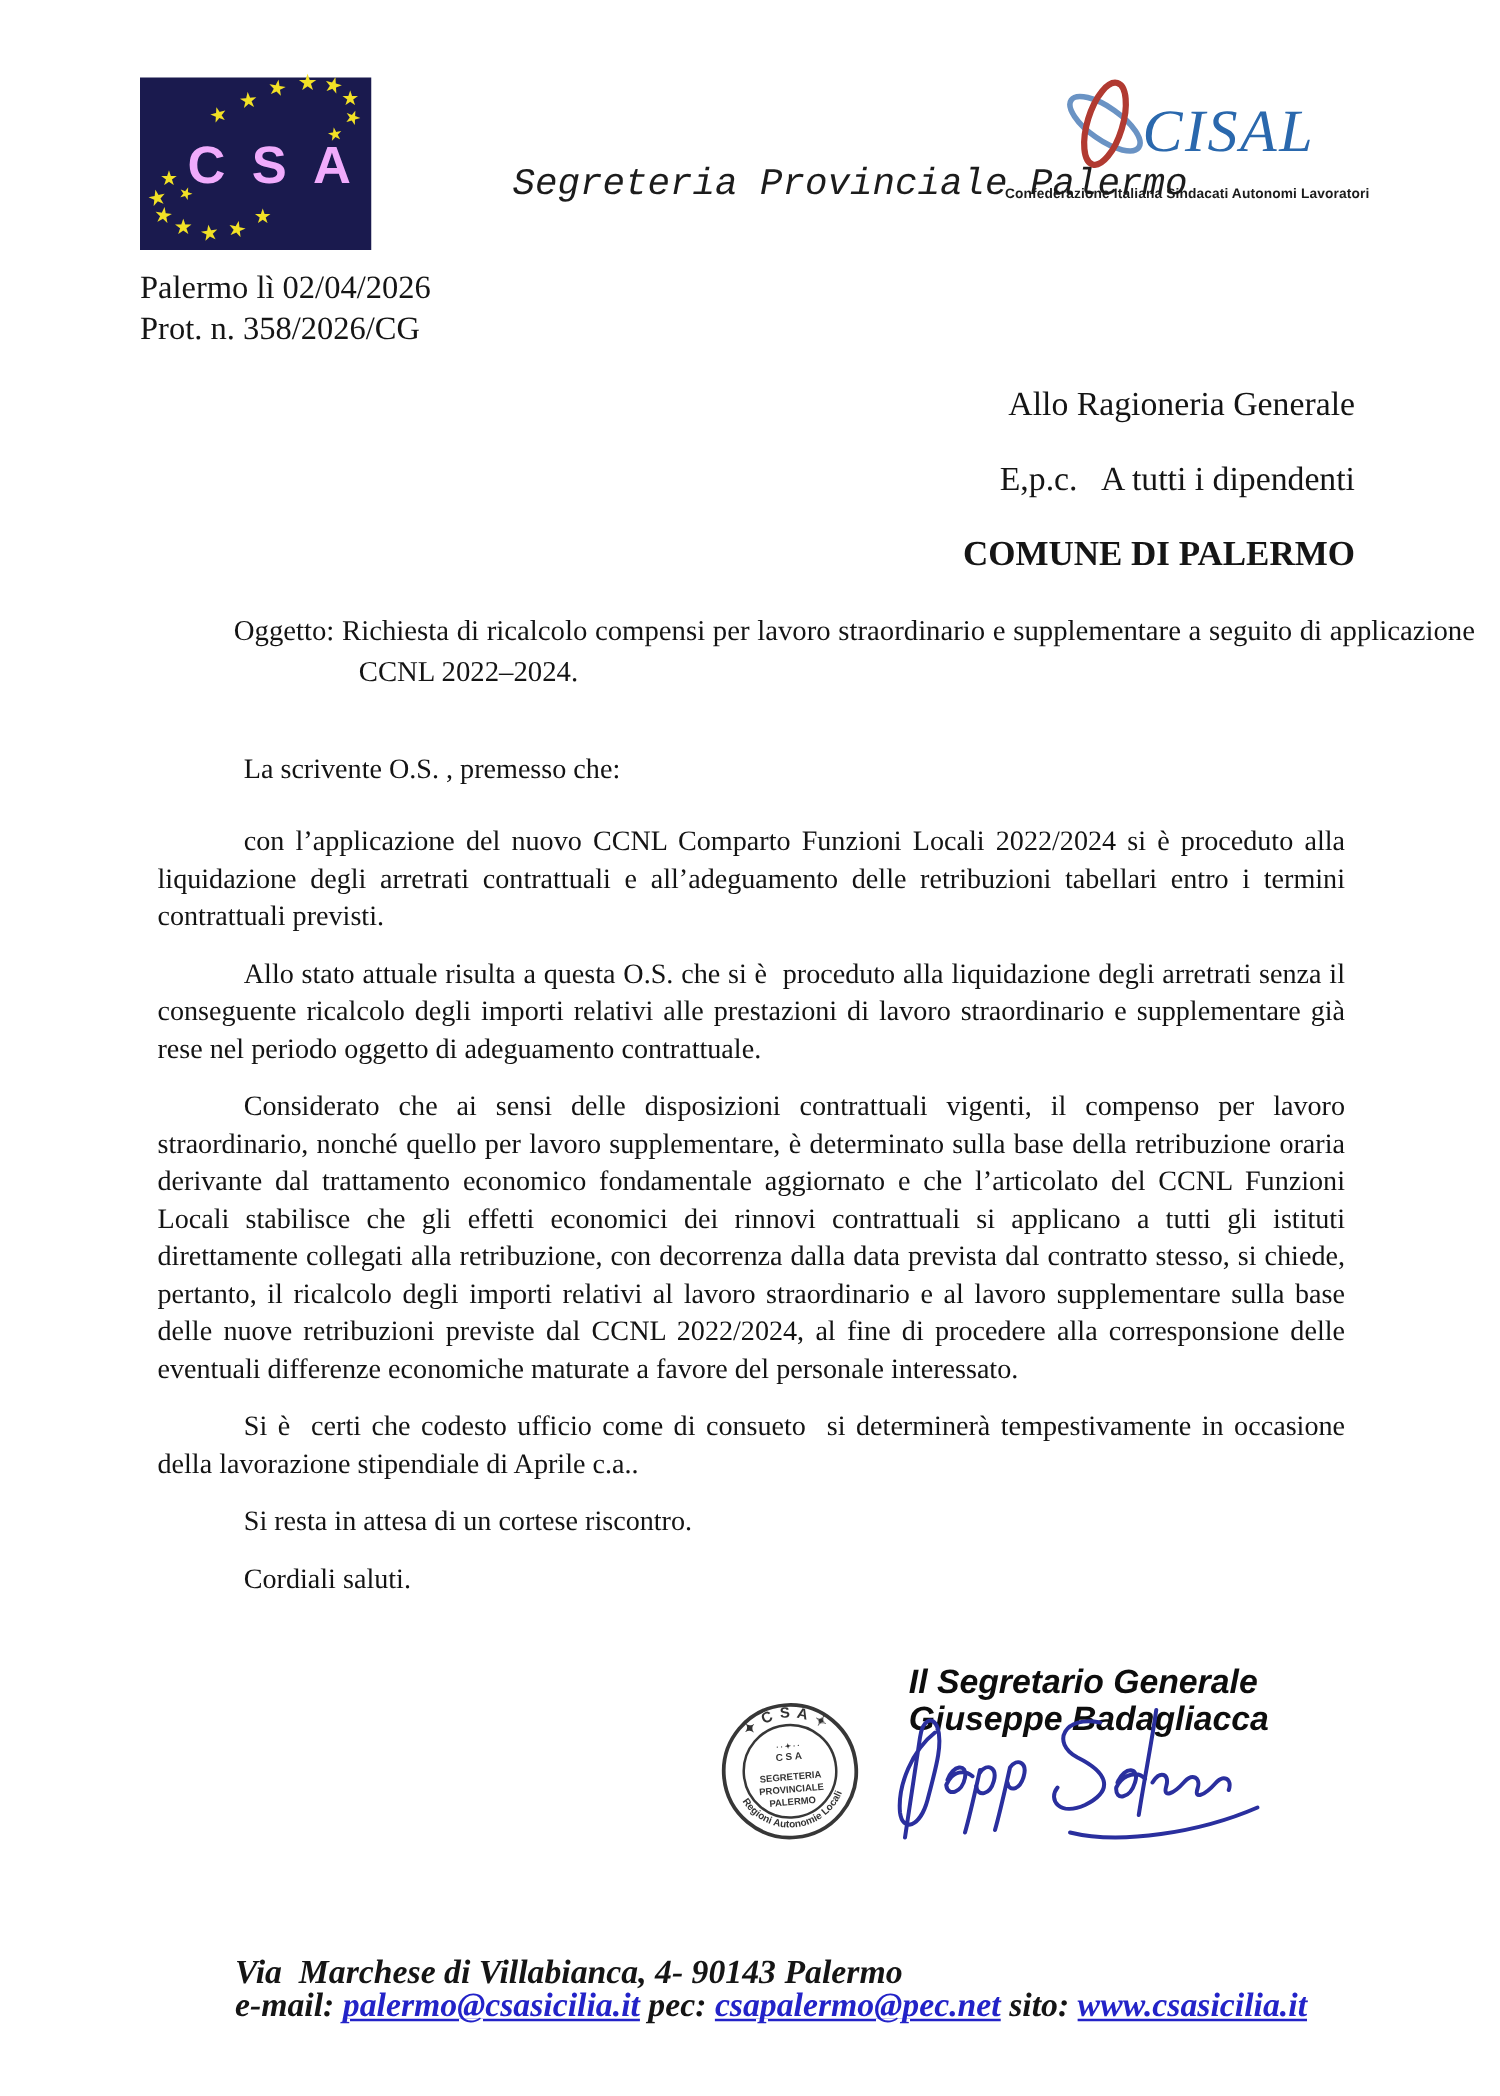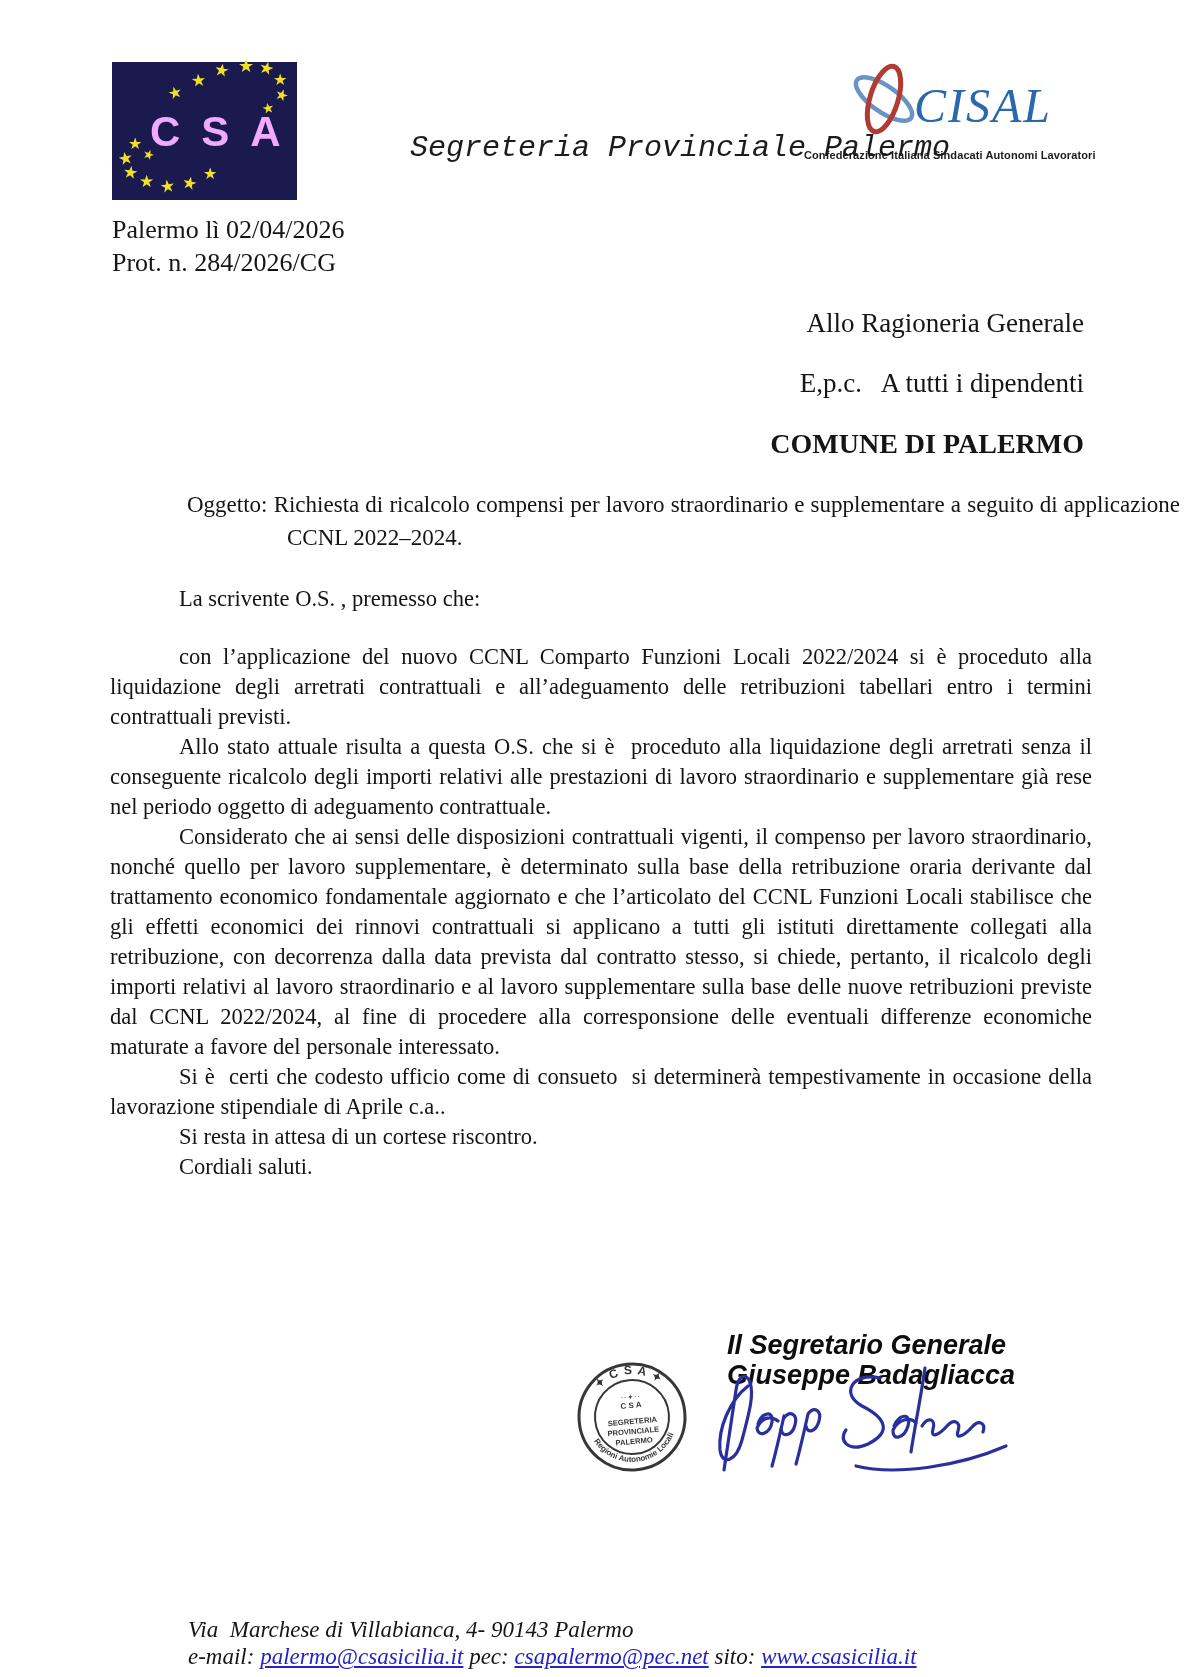--- a/index.html
+++ b/index.html
@@ -27,32 +27,32 @@
   .recipient-cc{top:368px;}
   .recipient-org{top:428px;font-weight:bold;font-size:28px;margin-left:31px;}
 
   
   .subject{position:absolute;left:187px;top:488px;width:893px;font-size:23px;line-height:33px;
            padding-left:100px;text-indent:-100px;text-align:justify;color:#141414;}
 
   
   .body-text{position:absolute;left:110px;top:584px;width:982px;font-size:22.5px;
              line-height:30px;text-align:justify;color:#141414;}
-  .body-text p{margin:0;text-indent:69px;white-space:pre-wrap;}
+  .body-text p{margin:16px;text-indent:69px;white-space:pre-wrap;}
   .body-text p.opening{margin-bottom:28px;}
 
   
   .sig-text{position:absolute;left:727px;top:1330px;font-family:"Liberation Sans",sans-serif;
             font-weight:bold;font-style:italic;font-size:27px;line-height:30px;color:#0d0d0d;}
   .sig-ink{position:absolute;left:670px;top:1366px;}
   .stamp{position:absolute;left:572px;top:1357px;transform:rotate(-5deg);}
 
   
-  .footer{position:absolute;left:188px;top:1616px;font-style:italic;font-size:23px;
-          line-height:27.4px;color:#151515;}
+  .footer{position:absolute;left:188px;top:1564px;font-style:italic;font-size:27px;
+          line-height:27.4px;color:#151515;font-weight:bold;}
   .footer .pre{white-space:pre-wrap;}
   .footer a{font-style:italic;text-decoration:underline;cursor:pointer;}
 </style>
 </head>
 <body>
 
 <div class="page">
 
   <div class="csa-logo">
     <div id="csa-stars">
@@ -80,21 +80,21 @@
 
   <svg class="cisal-atom" width="64" height="82" viewBox="0 0 64 82">
     <ellipse cx="32" cy="41" rx="13" ry="33" fill="none" stroke="#6a93c4" stroke-width="4.5" transform="rotate(-55 32 41)"></ellipse>
     <ellipse cx="32" cy="41" rx="14" ry="34" fill="none" stroke="#b13a31" stroke-width="5" transform="rotate(17 32 41)"></ellipse>
   </svg>
   <div class="cisal-name" style="color:#2a68ad;">CISAL</div>
   <div class="cisal-tagline">Confederazione Italiana Sindacati Autonomi Lavoratori</div>
 
   <div class="meta">
     <div>Palermo lì 02/04/2026</div>
-    <div>Prot. n. 284/2026/CG</div>
+    <div>Prot. n. 358/2026/CG</div>
   </div>
 
   <div class="recipient recipient-to">Allo Ragioneria Generale</div>
   <div class="recipient recipient-cc">E,p.c.   A tutti i dipendenti</div>
   <div class="recipient recipient-org">COMUNE DI PALERMO</div>
 
   <div class="subject"><span>Oggetto:</span> <span>Richiesta di ricalcolo compensi per lavoro straordinario e supplementare a seguito di applicazione CCNL 2022–2024.</span></div>
 
   <div class="body-text">
     <p class="opening">La scrivente O.S. , premesso che:</p>

